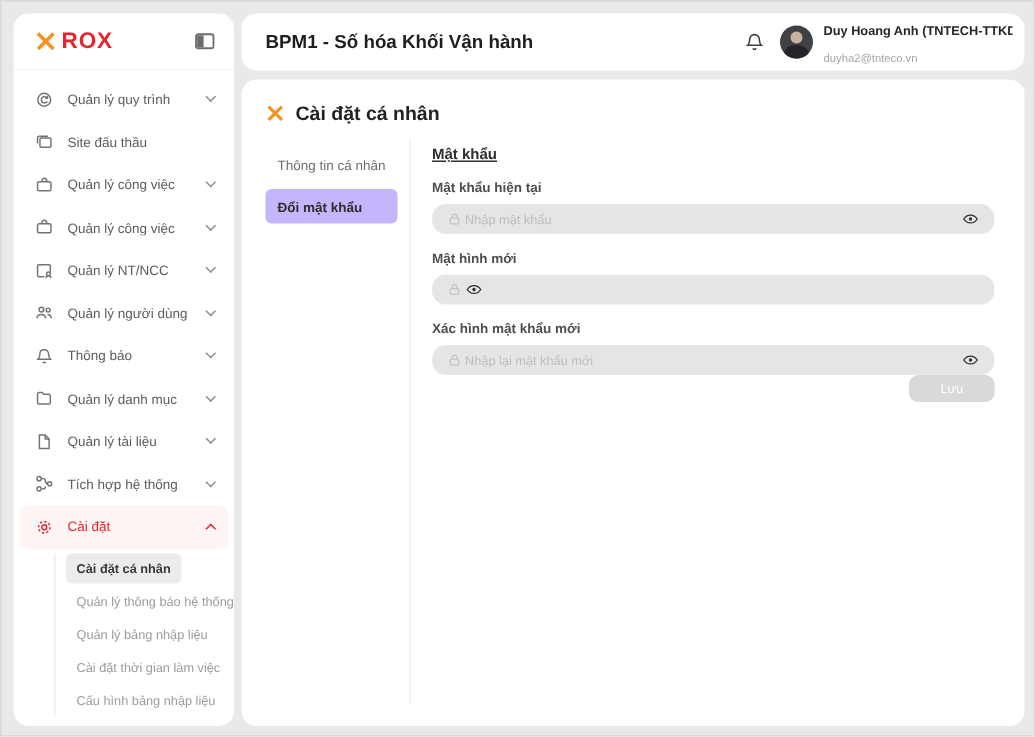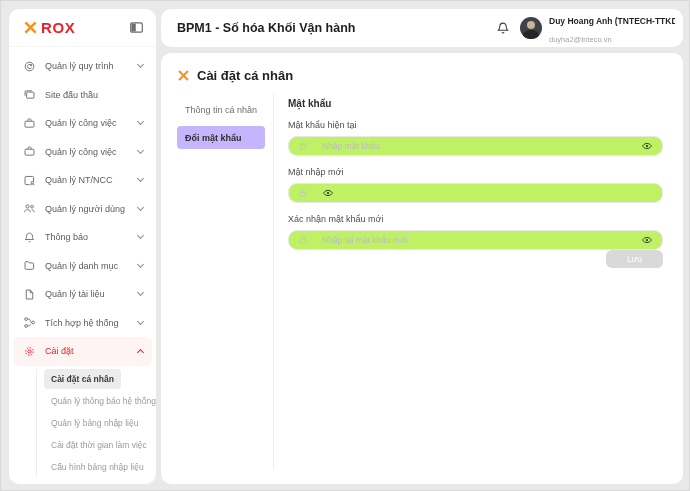--- a/index.html
+++ b/index.html
@@ -52,23 +52,23 @@
   .page-title-row { display:flex; align-items:center; gap:7px; padding:15px 16px 9px 16px; }
   .page-title-icon { width:13px; height:13px; flex:none; }
   .page-title { font-size:13px; font-weight:bold; color:#222; }
 
   .content-body { flex:1; display:flex; min-height:0; padding-bottom:14px; }
   .tabs-col { width:112px; flex:none; padding:6px 8px 0 16px; }
   .tab { height:23px; display:flex; align-items:center; font-size:9px; color:#6e6e6e; padding:0 8px; margin-bottom:5px; border-radius:4px; cursor:pointer; white-space:nowrap; }
   .tab.active { background:#c4b5fd; color:#2e2e2e; font-weight:bold; }
   .vdiv { width:1px; background:#f0f0f0; }
   .form-col { flex:1; padding:6px 20px 0 14px; }
-  .form-heading { font-size:10px; font-weight:bold; color:#2d2d2d; margin:0 0 8px 0; }
-  .field-label { font-size:9px; color:#4e4e4e; margin:11px 0 6px 0; }
-  .input-wrap { display:flex; align-items:center; height:20px; border:1px solid #e8e8e8; border-radius:9px; padding:0 9px; gap:14px; background:#bef264; }
+  .form-heading { font-size:10px; font-weight:bold; color:#2d2d2d; margin:0 0 8px 0;text-decoration:underline; }
+  .field-label { font-size:9px; color:#4e4e4e; margin:11px 0 6px 0;font-weight:bold; }
+  .input-wrap { display:flex; align-items:center; height:20px; border:1px solid #e8e8e8; border-radius:9px; padding:0 9px; gap:2px; background:#e5e5e5; }
   .input-wrap input { border:none; outline:none; flex:1; font-size:8.5px; color:#333; background:transparent; font-family:inherit; min-width:0; }
   .input-wrap input::placeholder { color:#bdbdbd; }
   .lock-ic { width:10px; height:10px; color:#c3c3c3; flex:none; display:flex; }
   .eye-btn { width:12px; height:12px; color:#2f2f2f; flex:none; display:flex; cursor:pointer; }
   .save-row { display:flex; justify-content:flex-end; }
   .save-btn { width:57px; height:18px; background:#d9d9d9; color:#fff; font-size:8.5px; border:none; border-radius:6px; font-family:inherit; }
   svg { display:block; width:100%; height:100%; }
 </style>
 </head>
 <body>
@@ -263,37 +263,37 @@
           </span>
         <input type="password" placeholder="Nhập mật khẩu" style="">
         <span class="eye-btn">
             <svg viewBox="0 0 16 16" fill="none" stroke="currentColor" stroke-width="1.2">
               <path d="M2 8s2.2-3.5 6-3.5S14 8 14 8s-2.2 3.5-6 3.5S2 8 2 8Z"></path>
               <circle cx="8" cy="8" r="1.5" fill="currentColor" stroke="none"></circle>
             </svg>
           </span>
       </div>
 
-      <div class="field-label">Mật nhập mới</div>
+      <div class="field-label">Mật hình mới</div>
       <div class="input-wrap">
         <span class="lock-ic">
             <svg viewBox="0 0 16 16" fill="none" stroke="currentColor" stroke-width="1.3">
               <rect x="3.5" y="7" width="9" height="6.3" rx="1.4"></rect>
               <path d="M5.5 7V5.2a2.5 2.5 0 0 1 5 0V7"></path>
             </svg>
           </span>
         <span class="eye-btn">
             <svg viewBox="0 0 16 16" fill="none" stroke="currentColor" stroke-width="1.2">
               <path d="M2 8s2.2-3.5 6-3.5S14 8 14 8s-2.2 3.5-6 3.5S2 8 2 8Z"></path>
               <circle cx="8" cy="8" r="1.5" fill="currentColor" stroke="none"></circle>
             </svg>
           </span>
       </div>
 
-      <div class="field-label">Xác nhận mật khẩu mới</div>
+      <div class="field-label">Xác hình mật khẩu mới</div>
       <div class="input-wrap">
         <span class="lock-ic">
             <svg viewBox="0 0 16 16" fill="none" stroke="currentColor" stroke-width="1.3">
               <rect x="3.5" y="7" width="9" height="6.3" rx="1.4"></rect>
               <path d="M5.5 7V5.2a2.5 2.5 0 0 1 5 0V7"></path>
             </svg>
           </span>
         <input type="password" placeholder="Nhập lại mật khẩu mới" style="">
         <span class="eye-btn">
             <svg viewBox="0 0 16 16" fill="none" stroke="currentColor" stroke-width="1.2">

